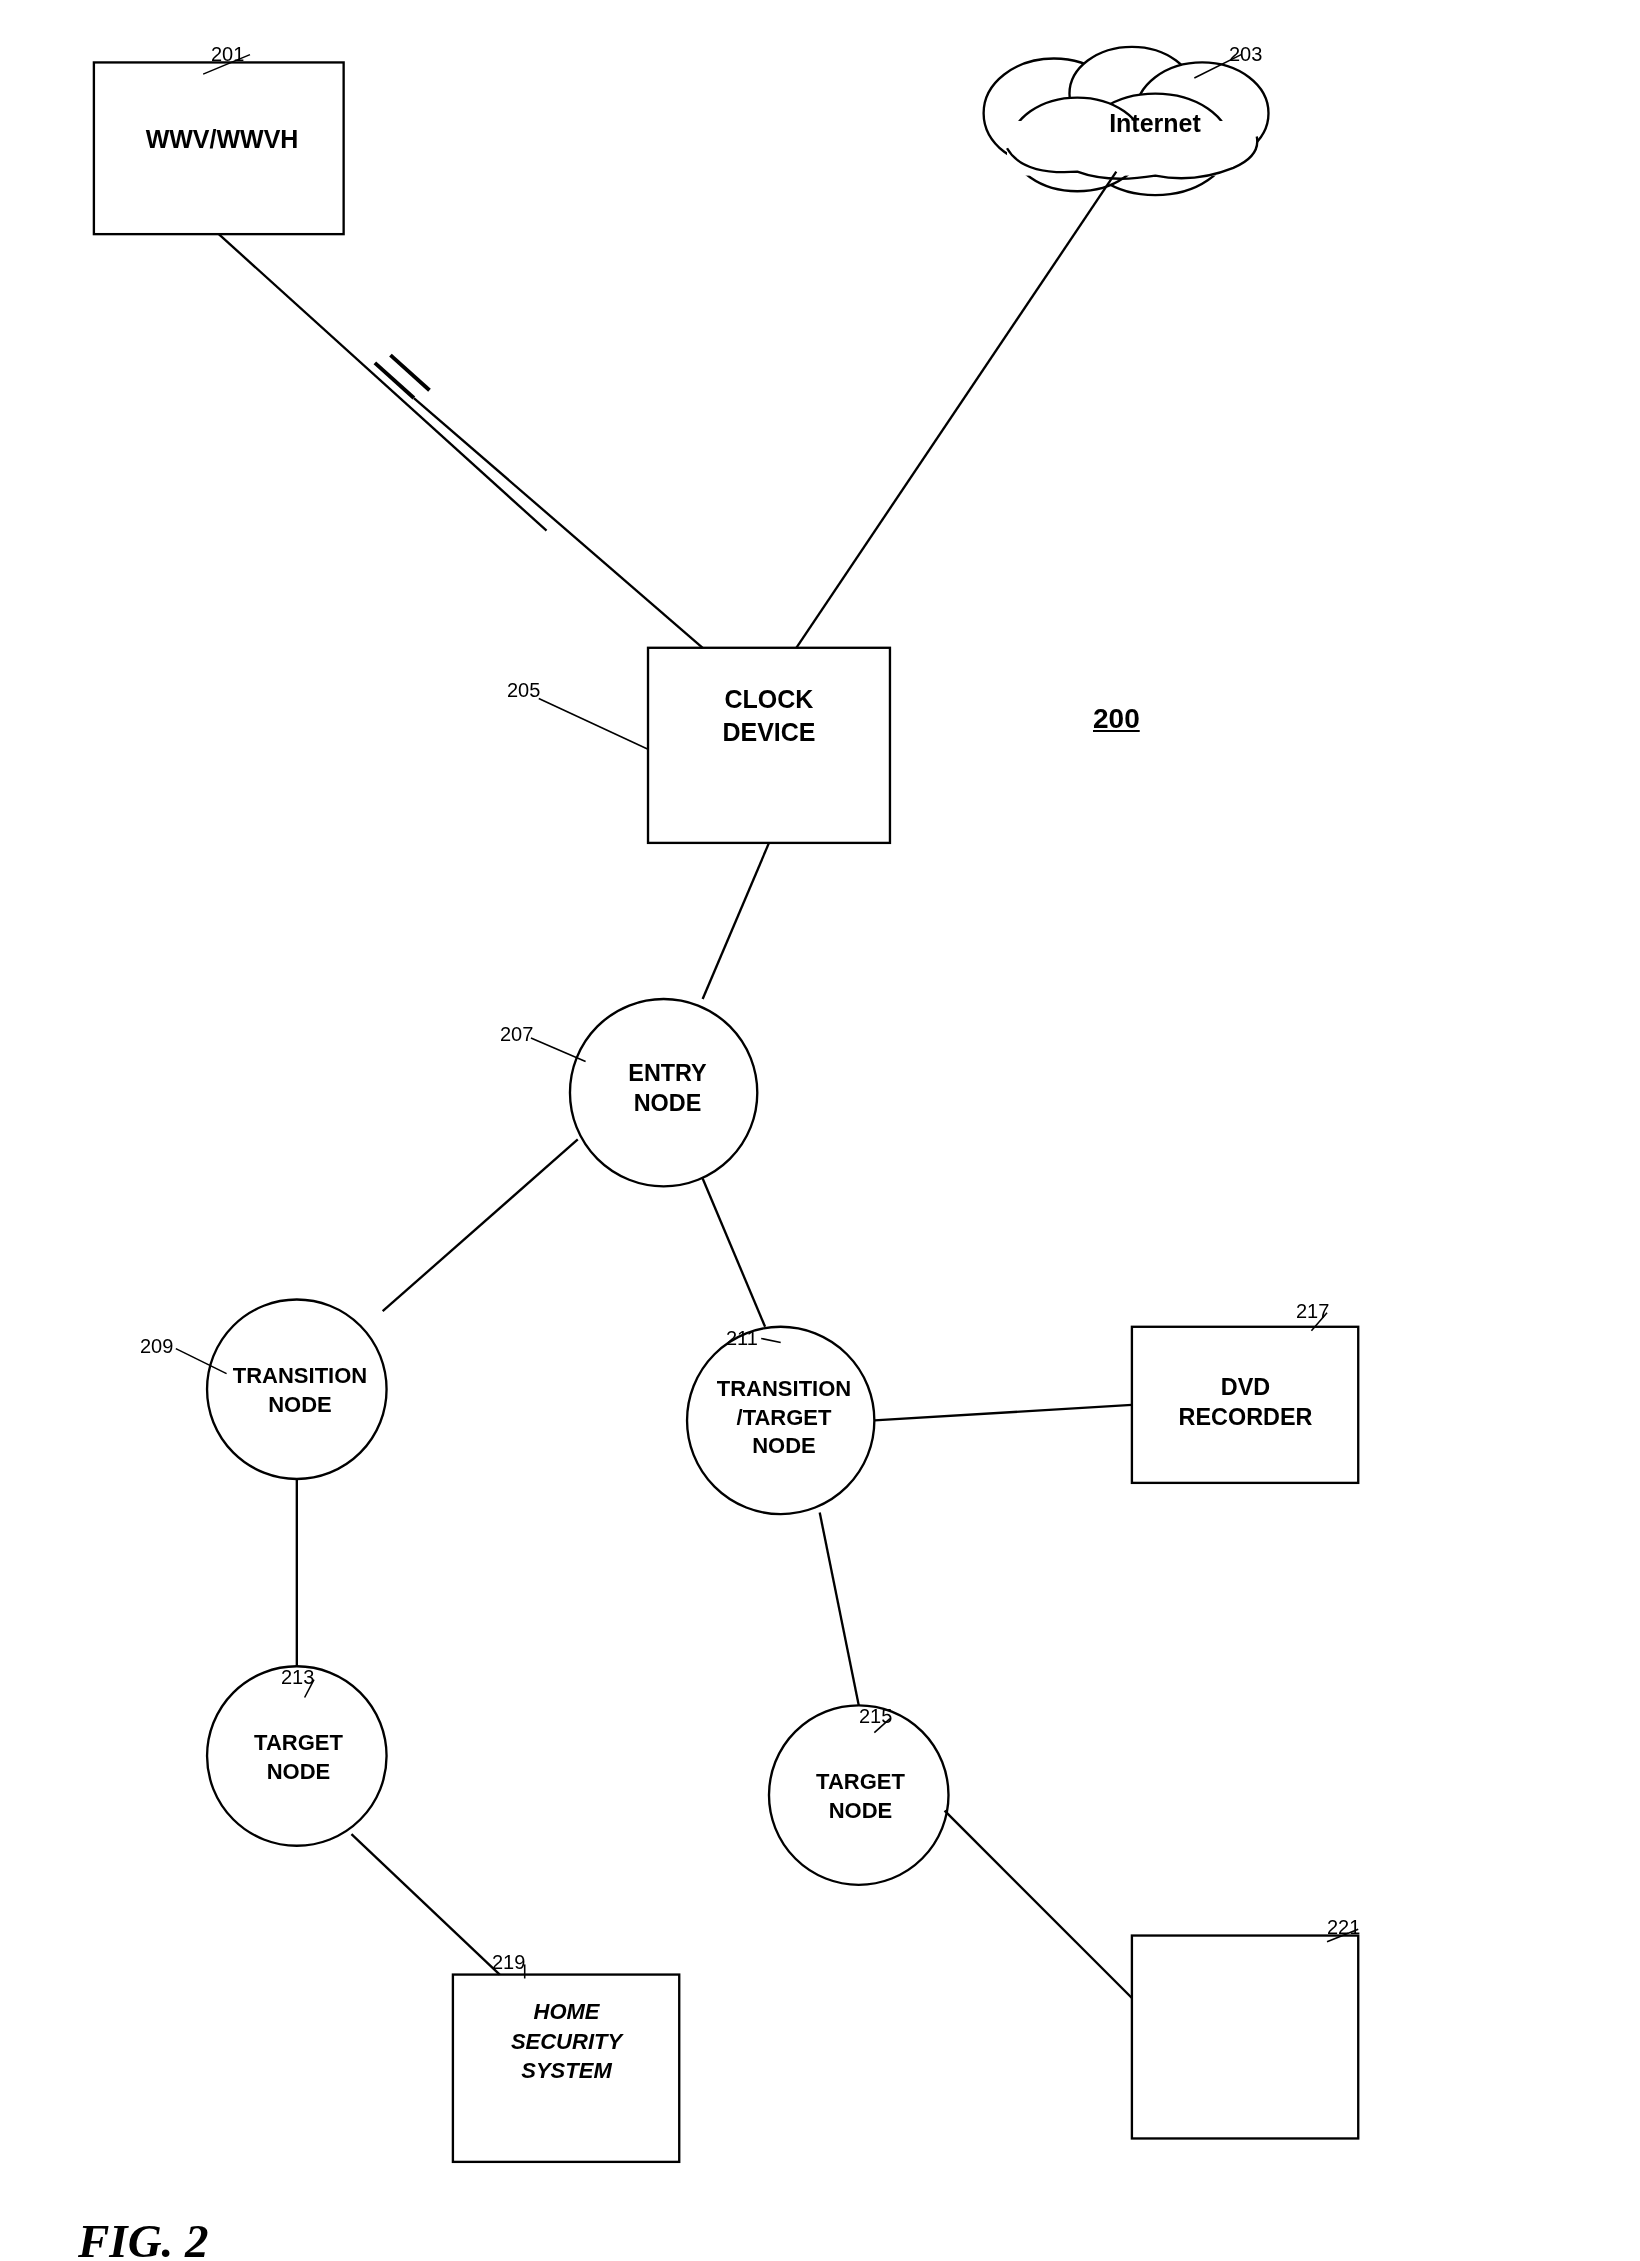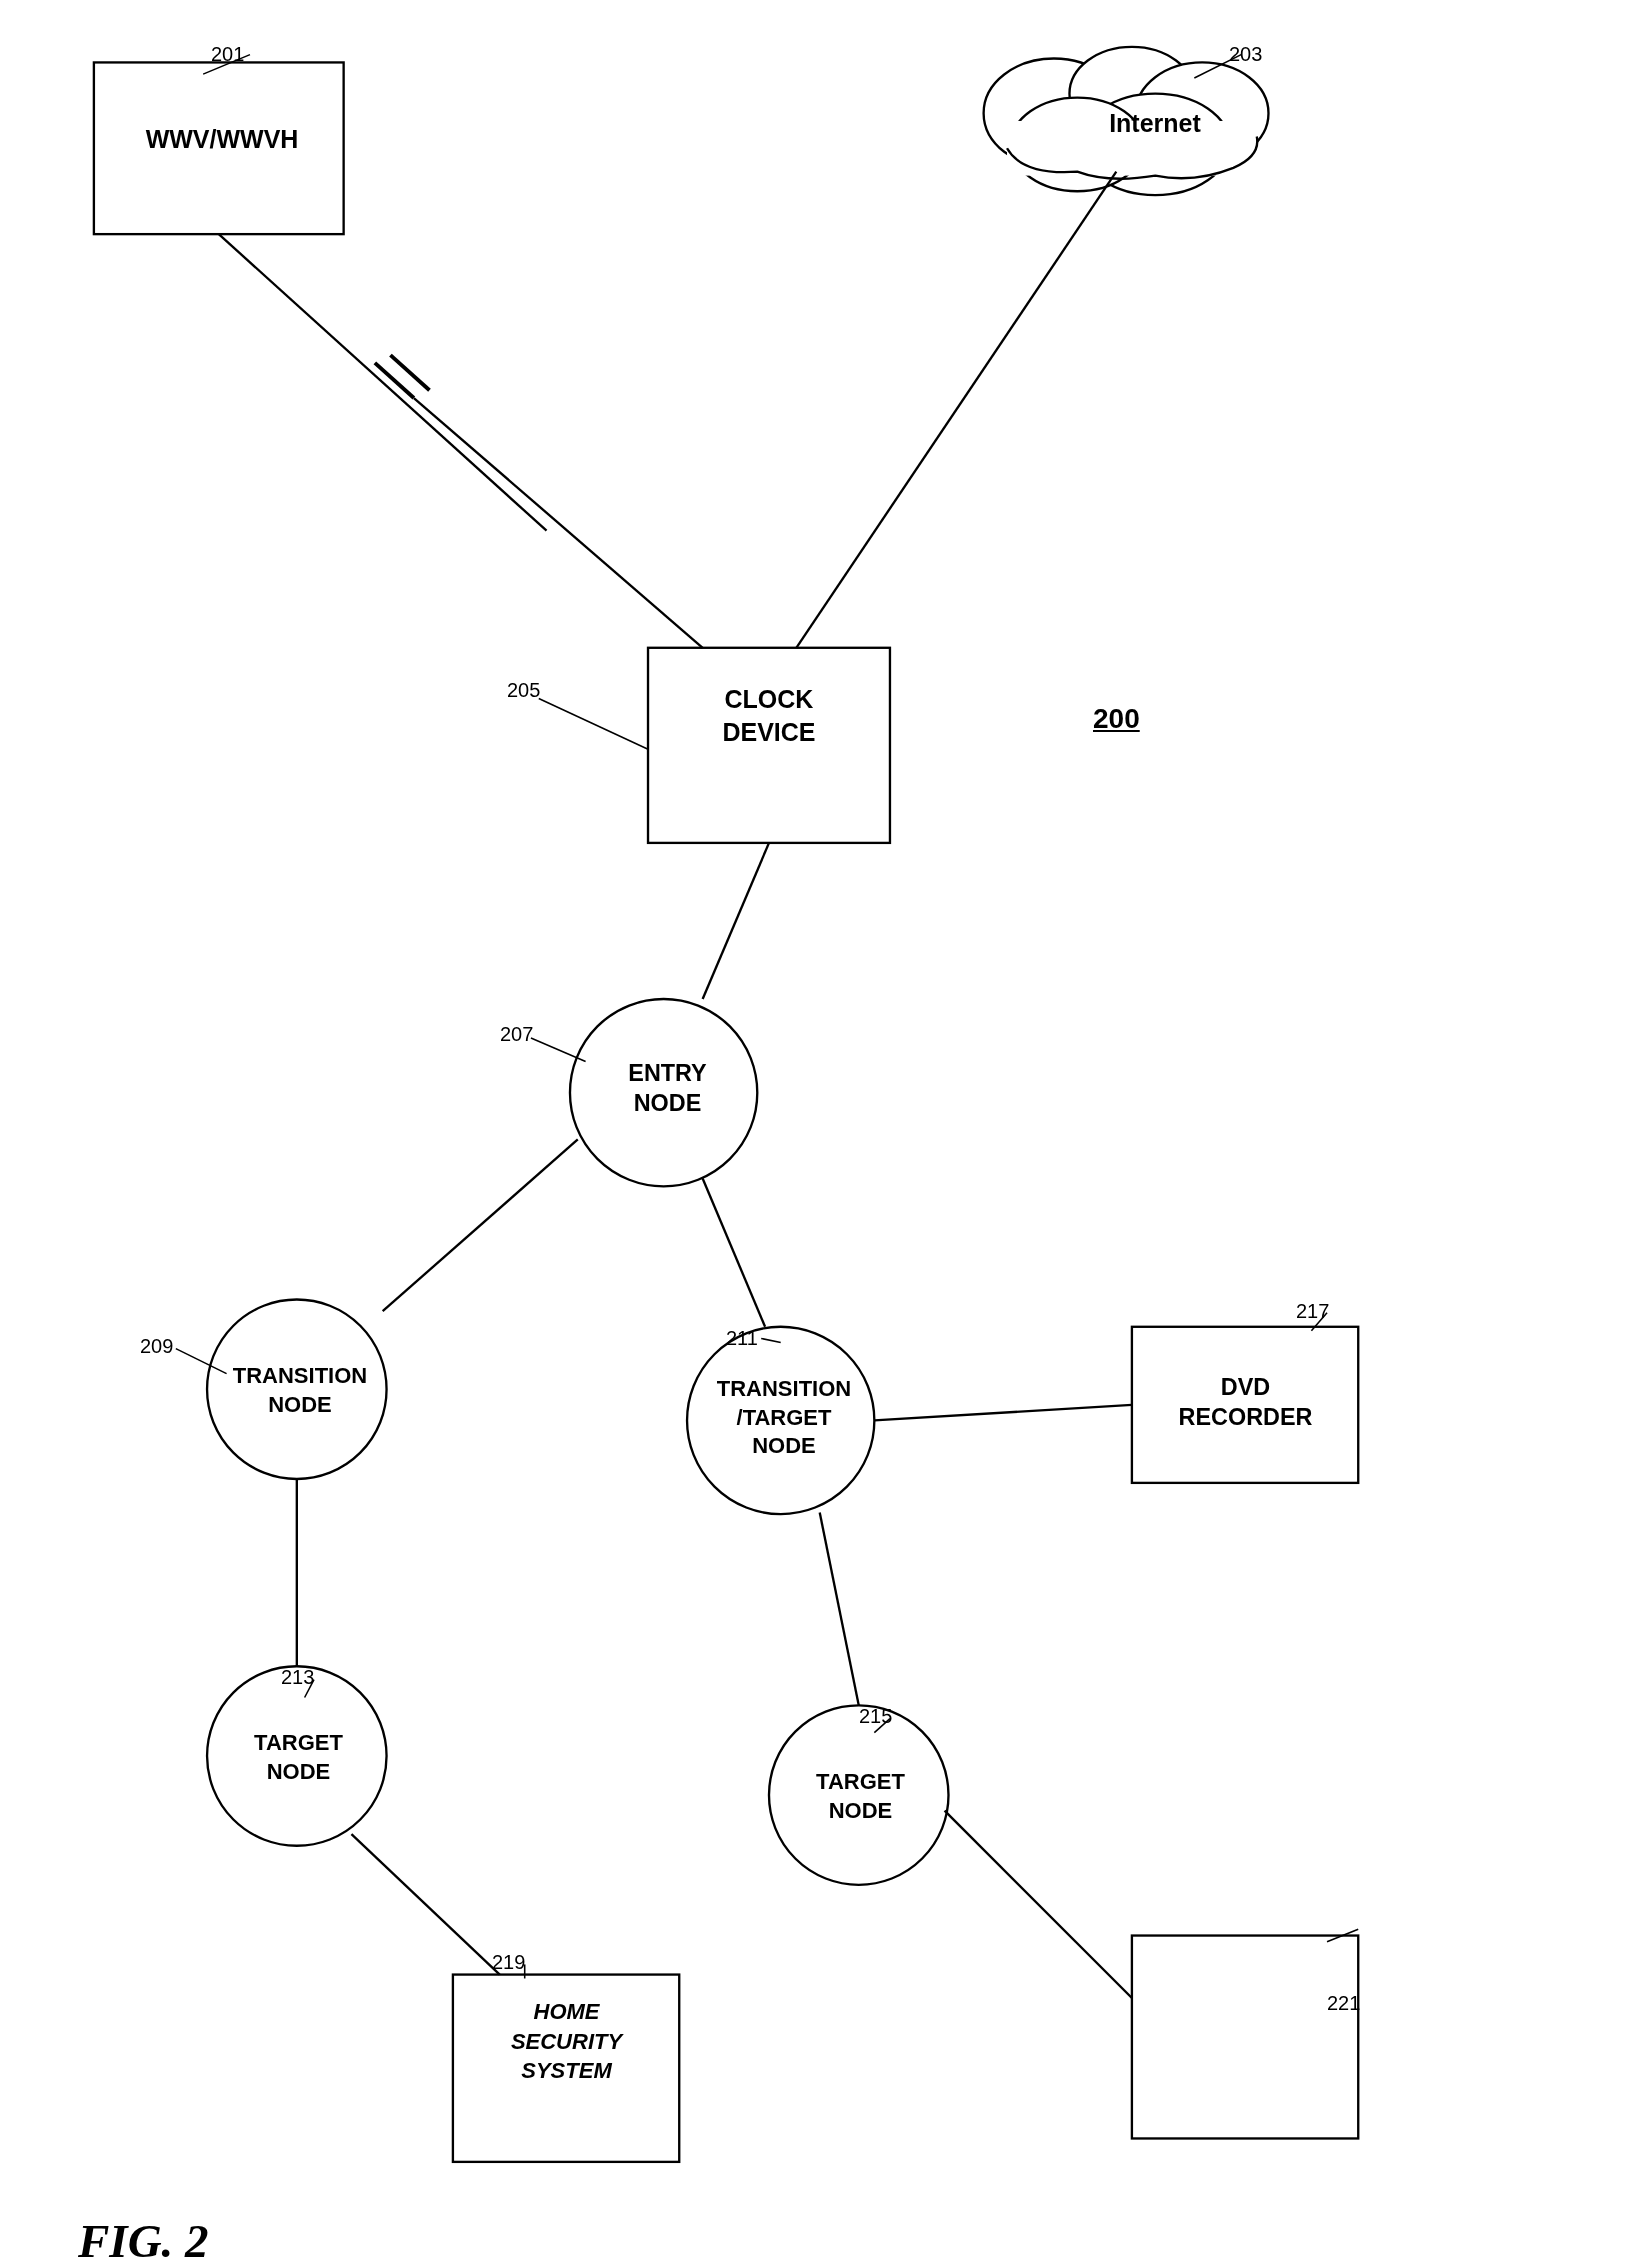--- a/index.html
+++ b/index.html
@@ -153,21 +153,21 @@
 
   <div class="label" style="left:796px; top:1768px; width:129px; font-size:22px; font-weight:bold; line-height:1.3;">TARGET<br>NODE</div>
 
   <div class="ref-num" style="left:859px; top:1705px;">215</div>
 
   <div class="label" style="left:461px; top:1997px; width:211px; font-size:22px; font-weight:bold; line-height:1.35;font-style:italic;">HOME<br>SECURITY<br>SYSTEM</div>
 
   <div class="ref-num" style="left:492px; top:1951px;">219</div>
 
 
-  <div class="ref-num" style="left:1327px; top:1992px;">221</div>
+  <div class="ref-num" style="left:1327px; top:1916px;">221</div>
 
   <div class="figure-label" style="left: 78px; top: 2170px; font-family: Georgia, serif; font-style: italic; font-weight: bold; font-size: 47px; margin-top: 44px;">FIG. 2</div>
 
 </div>
 
 <svg style="position:absolute;top:0;left:0;width:1641px;height:2261px;pointer-events:none;" xmlns="http://www.w3.org/2000/svg" viewBox="0 0 2102 2897" width="1641" height="2261">
 
   <line x1="320" y1="70" x2="260" y2="95" stroke="black" stroke-width="2"></line>
 
   <line x1="1590" y1="70" x2="1530" y2="100" stroke="black" stroke-width="2"></line>

